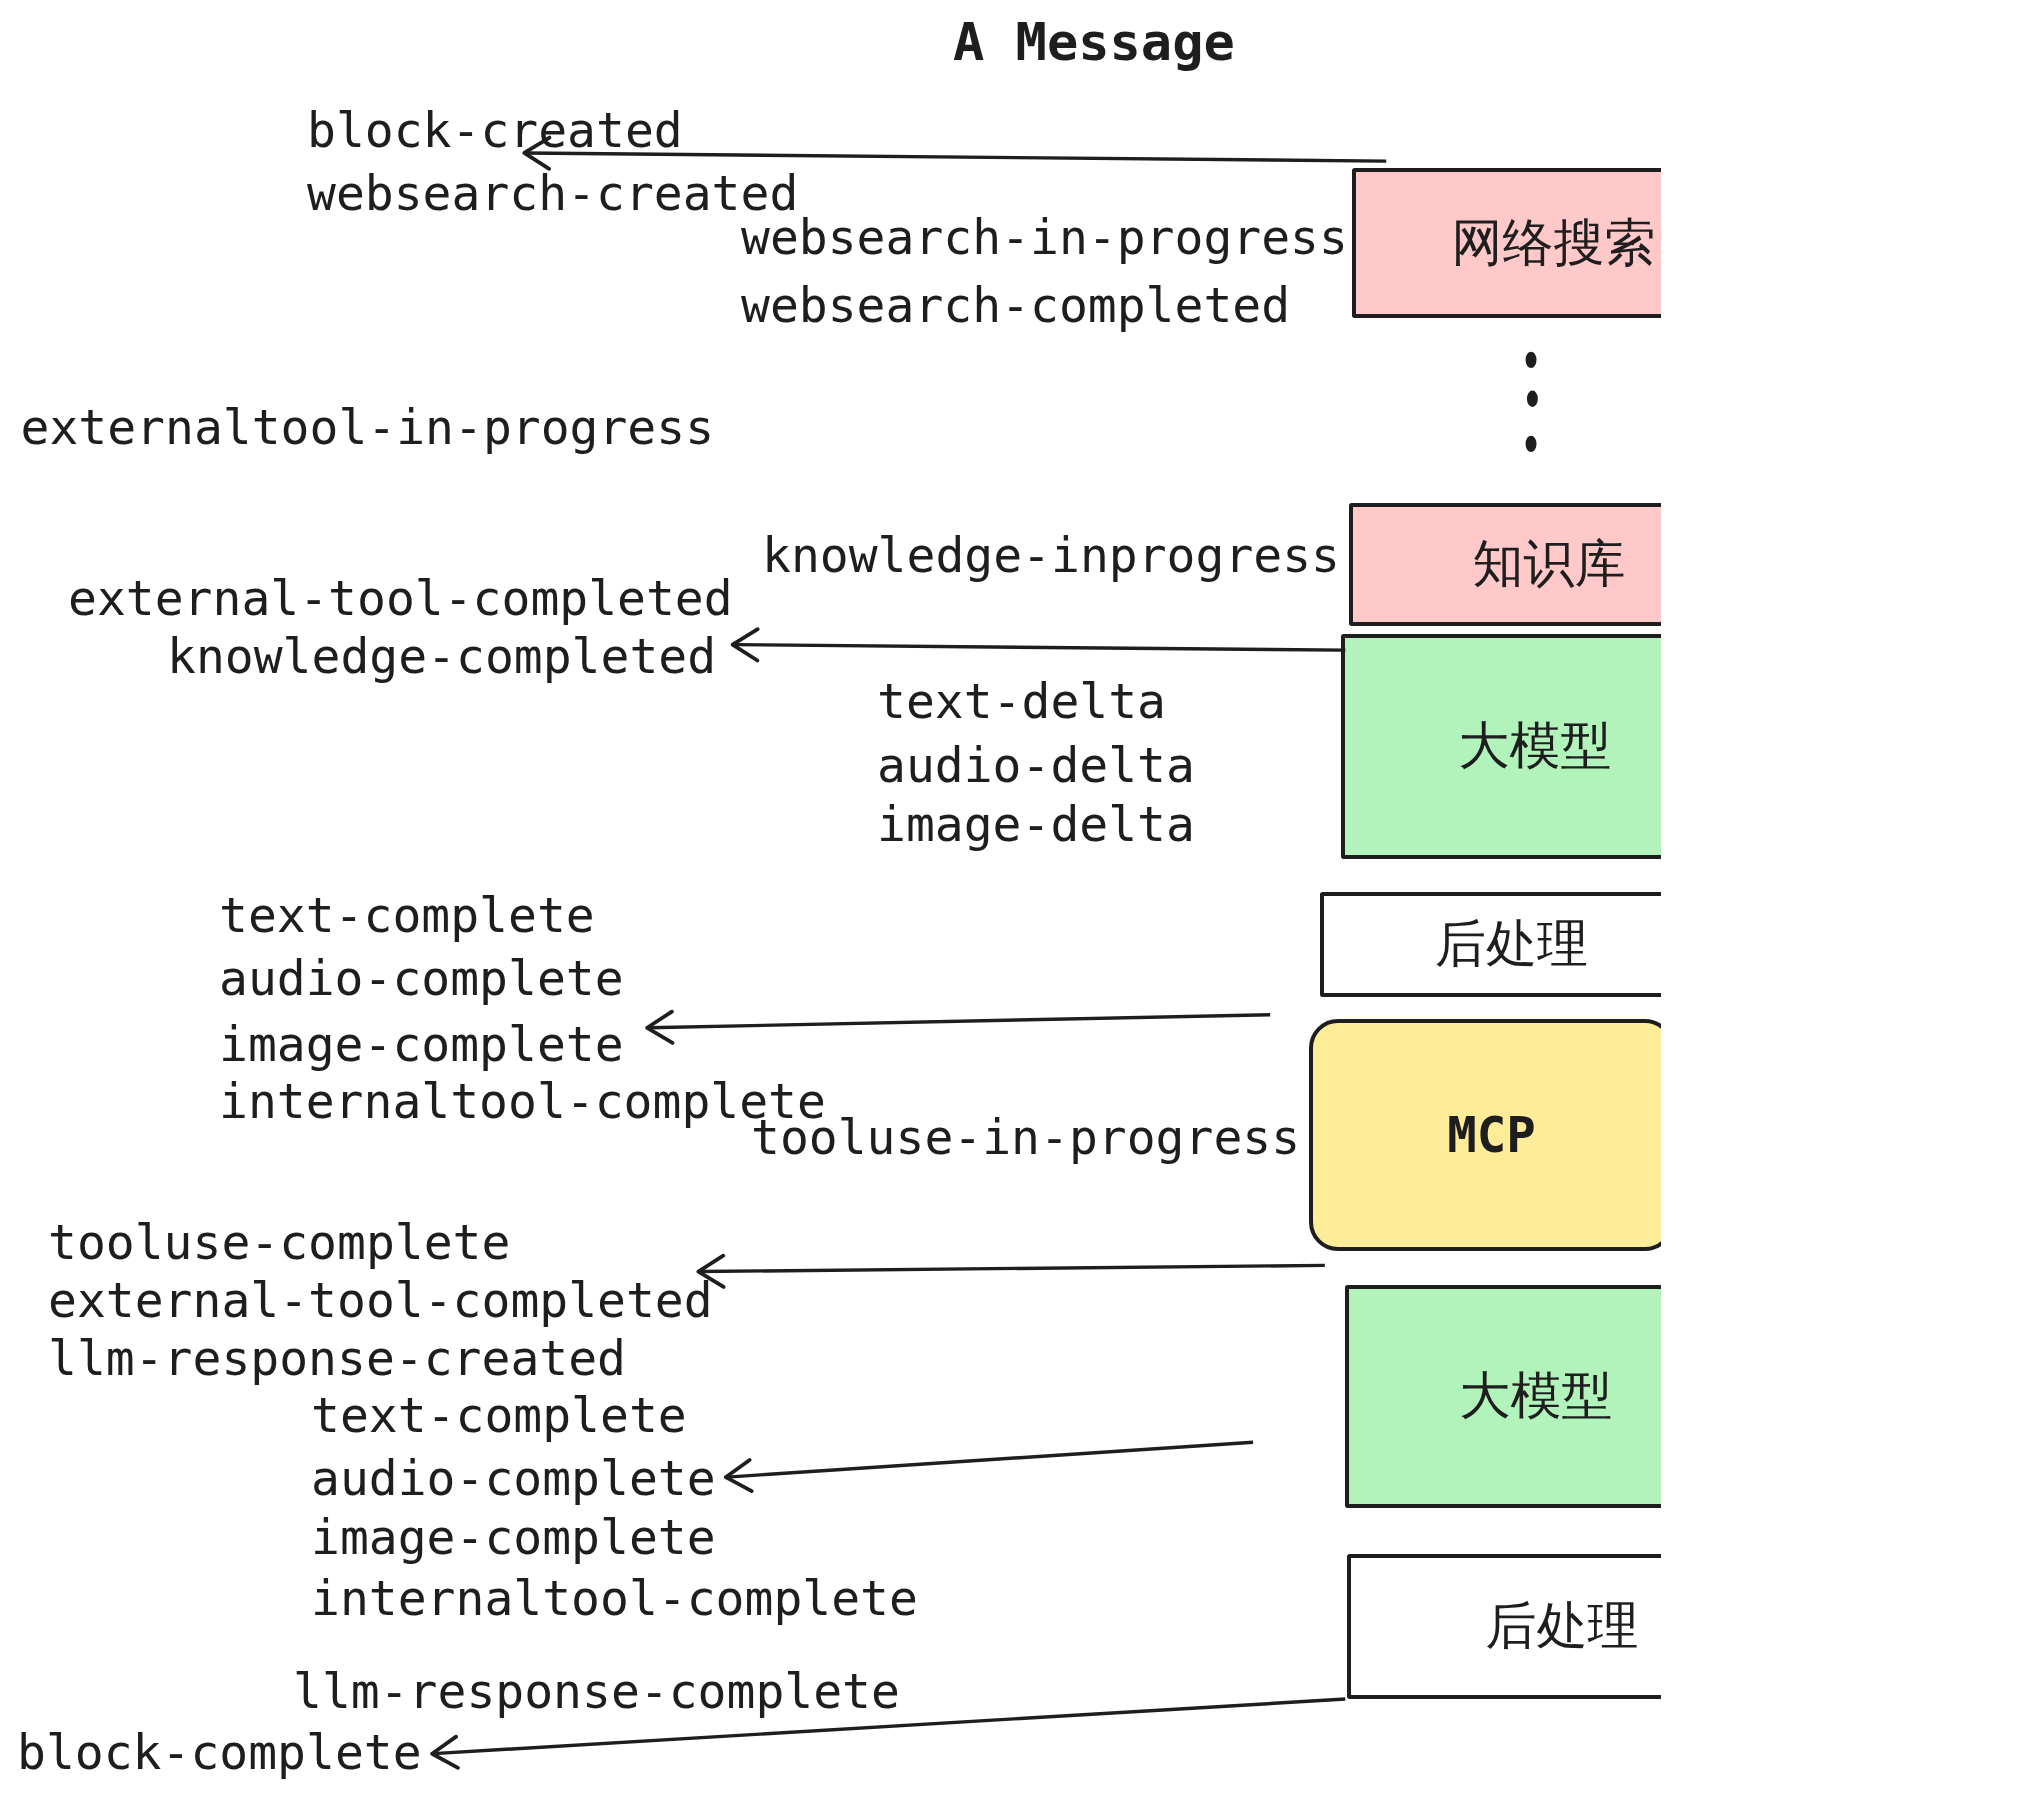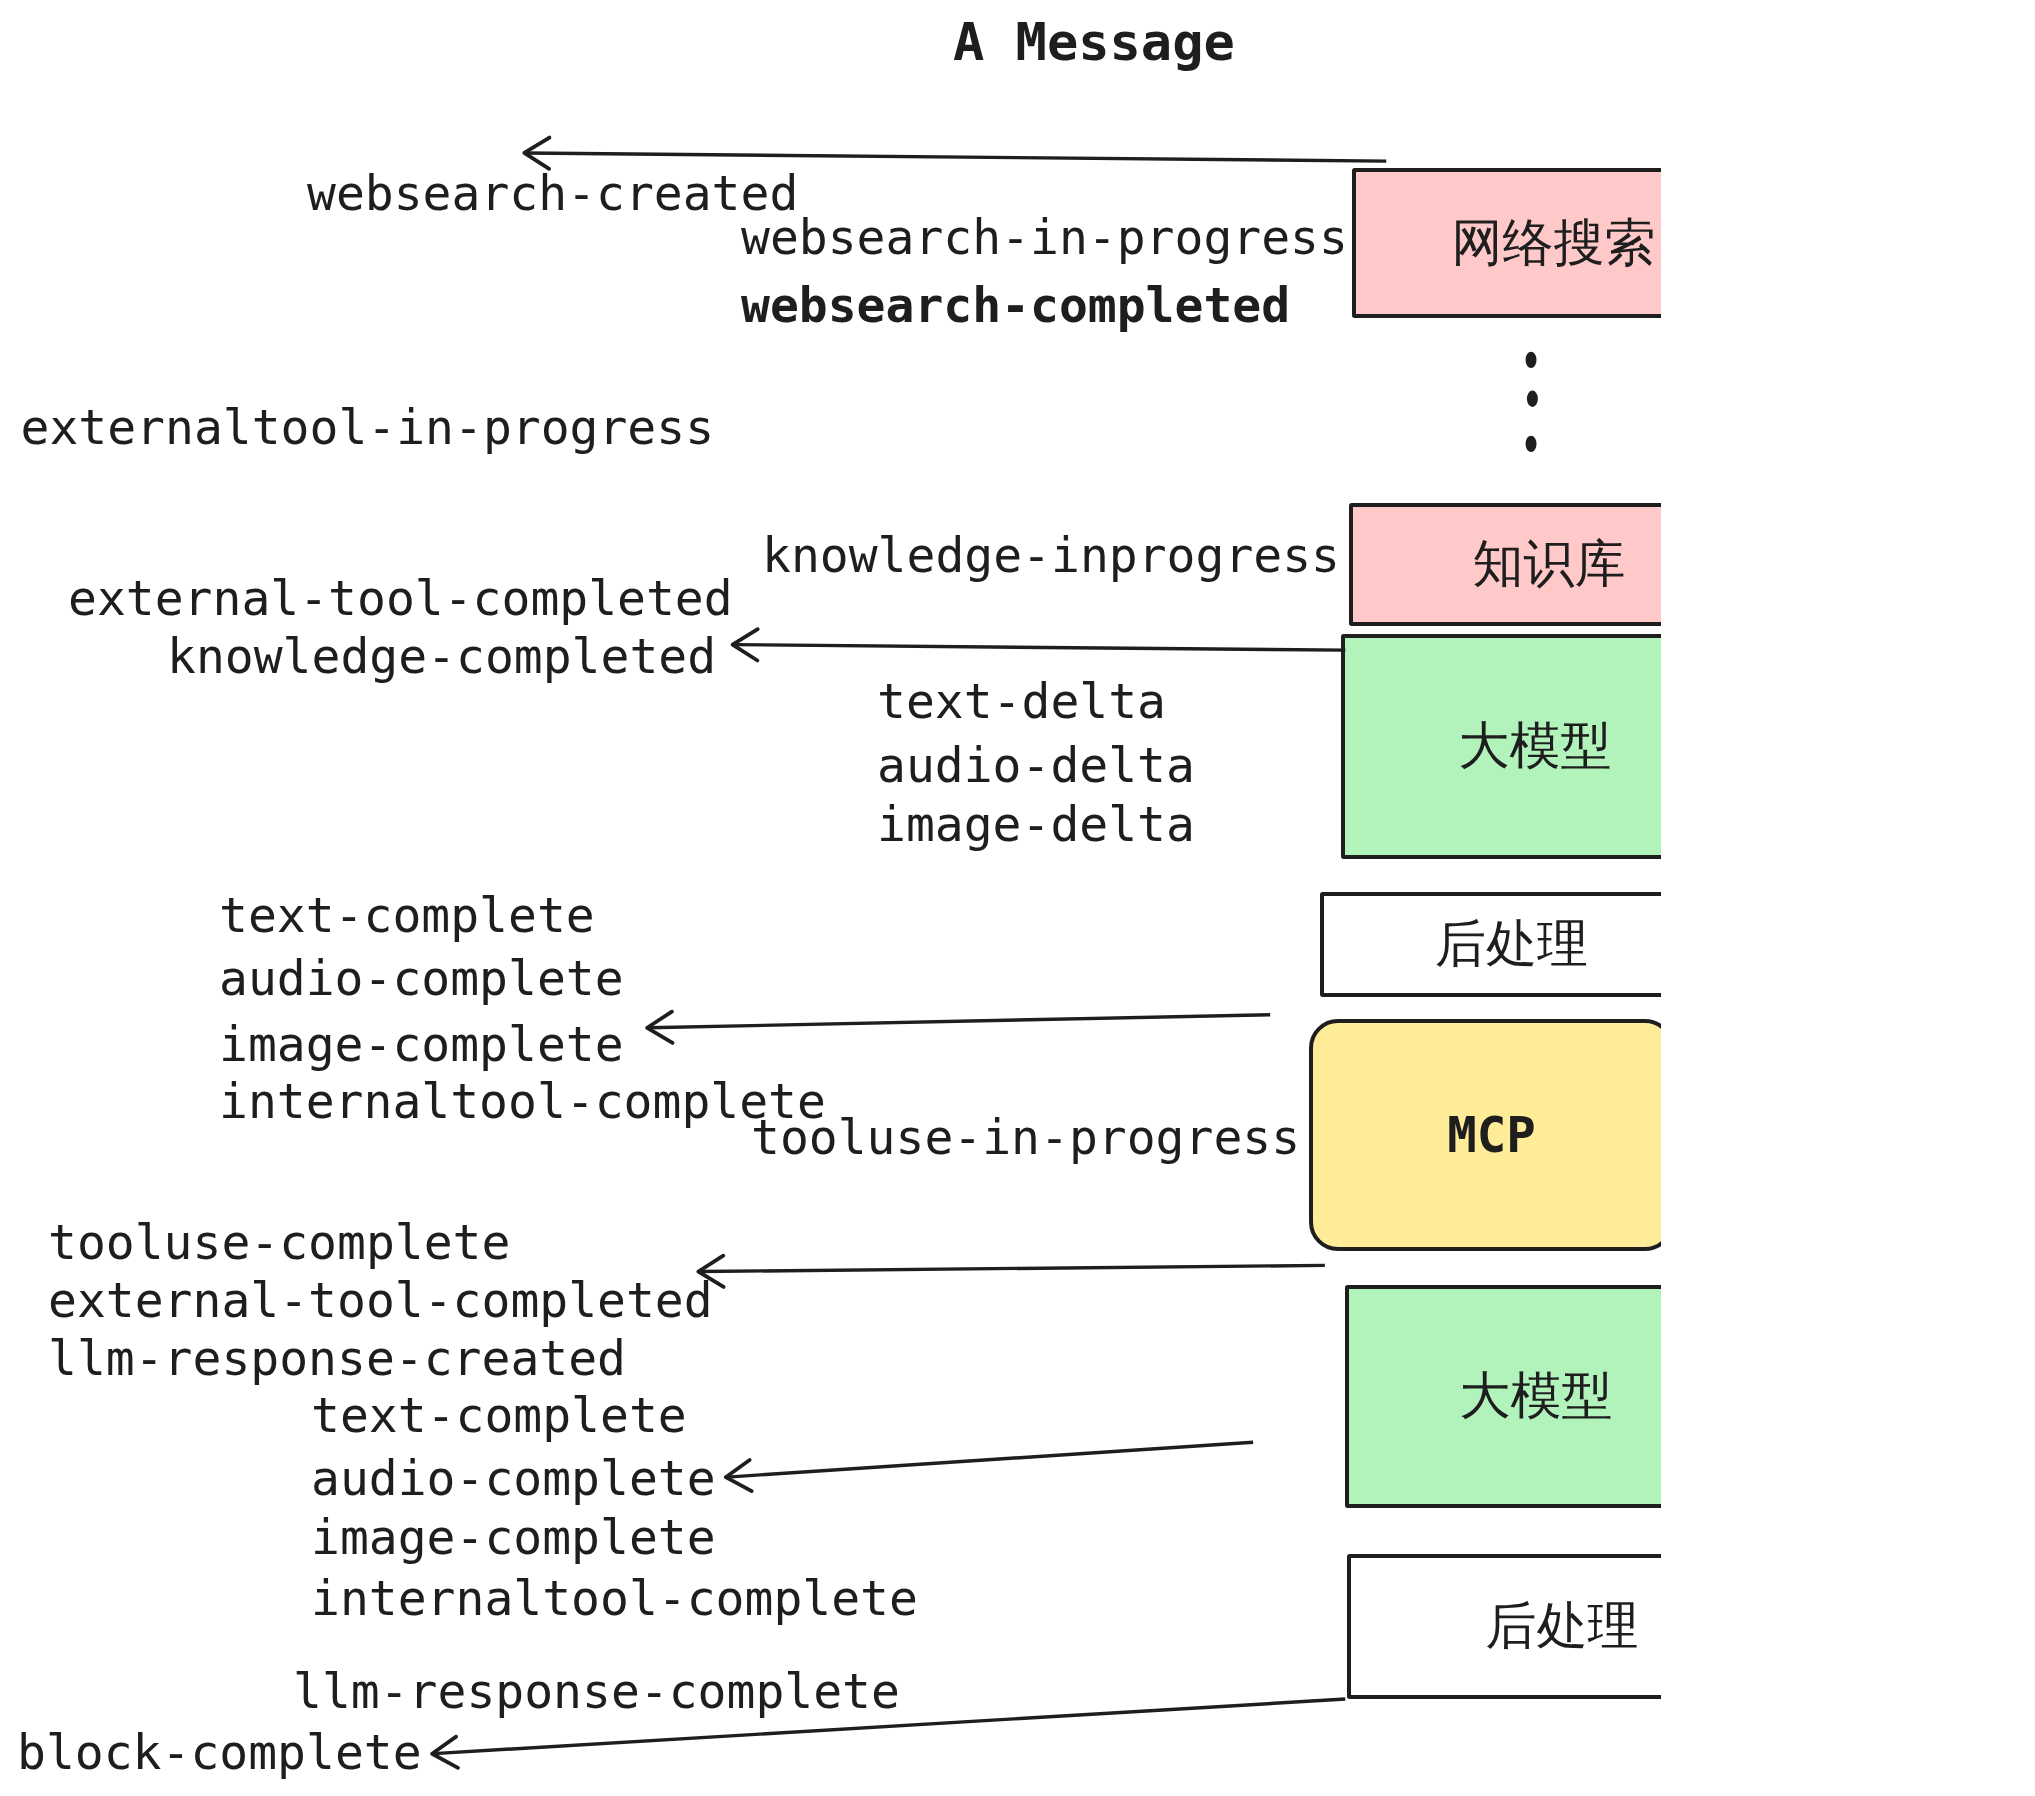--- a/index.html
+++ b/index.html
@@ -62,23 +62,24 @@
     pointer-events: none;
   }
 </style>
 </head>
 <body>
 
 <div id="canvas">
 
   <div class="title" style="left:953px; top:42px;">A Message</div>
 
+  <div class="ev" style="left:307px;  top:130px;">block-created</div>
   <div class="ev" style="left:307px;  top:193px;">websearch-created</div>
   <div class="ev" style="left:741px; top:237px;">websearch-in-progress</div>
-  <div class="ev" style="left:741px; top:305px;font-weight:bold;">websearch-completed</div>
+  <div class="ev" style="left:741px; top:305px;">websearch-completed</div>
   <div class="ev" style="left:20.5px;   top:427px;">externaltool-in-progress</div>
   <div class="ev" style="left:762px; top:555px;">knowledge-inprogress</div>
   <div class="ev" style="left:68px;  top:598px;">external-tool-completed</div>
   <div class="ev" style="left:167px;  top:656px;">knowledge-completed</div>
   <div class="ev" style="left:877px; top:701px;">text-delta</div>
   <div class="ev" style="left:877px; top:824px;">image-delta</div>
   <div class="ev" style="left:877px; top:765px;">audio-delta</div>
   <div class="ev" style="left:219px;  top:915px;">text-complete</div>
   <div class="ev" style="left:219px;  top:978px;">audio-complete</div>
   <div class="ev" style="left:219px;  top:1044px;">image-complete</div>

